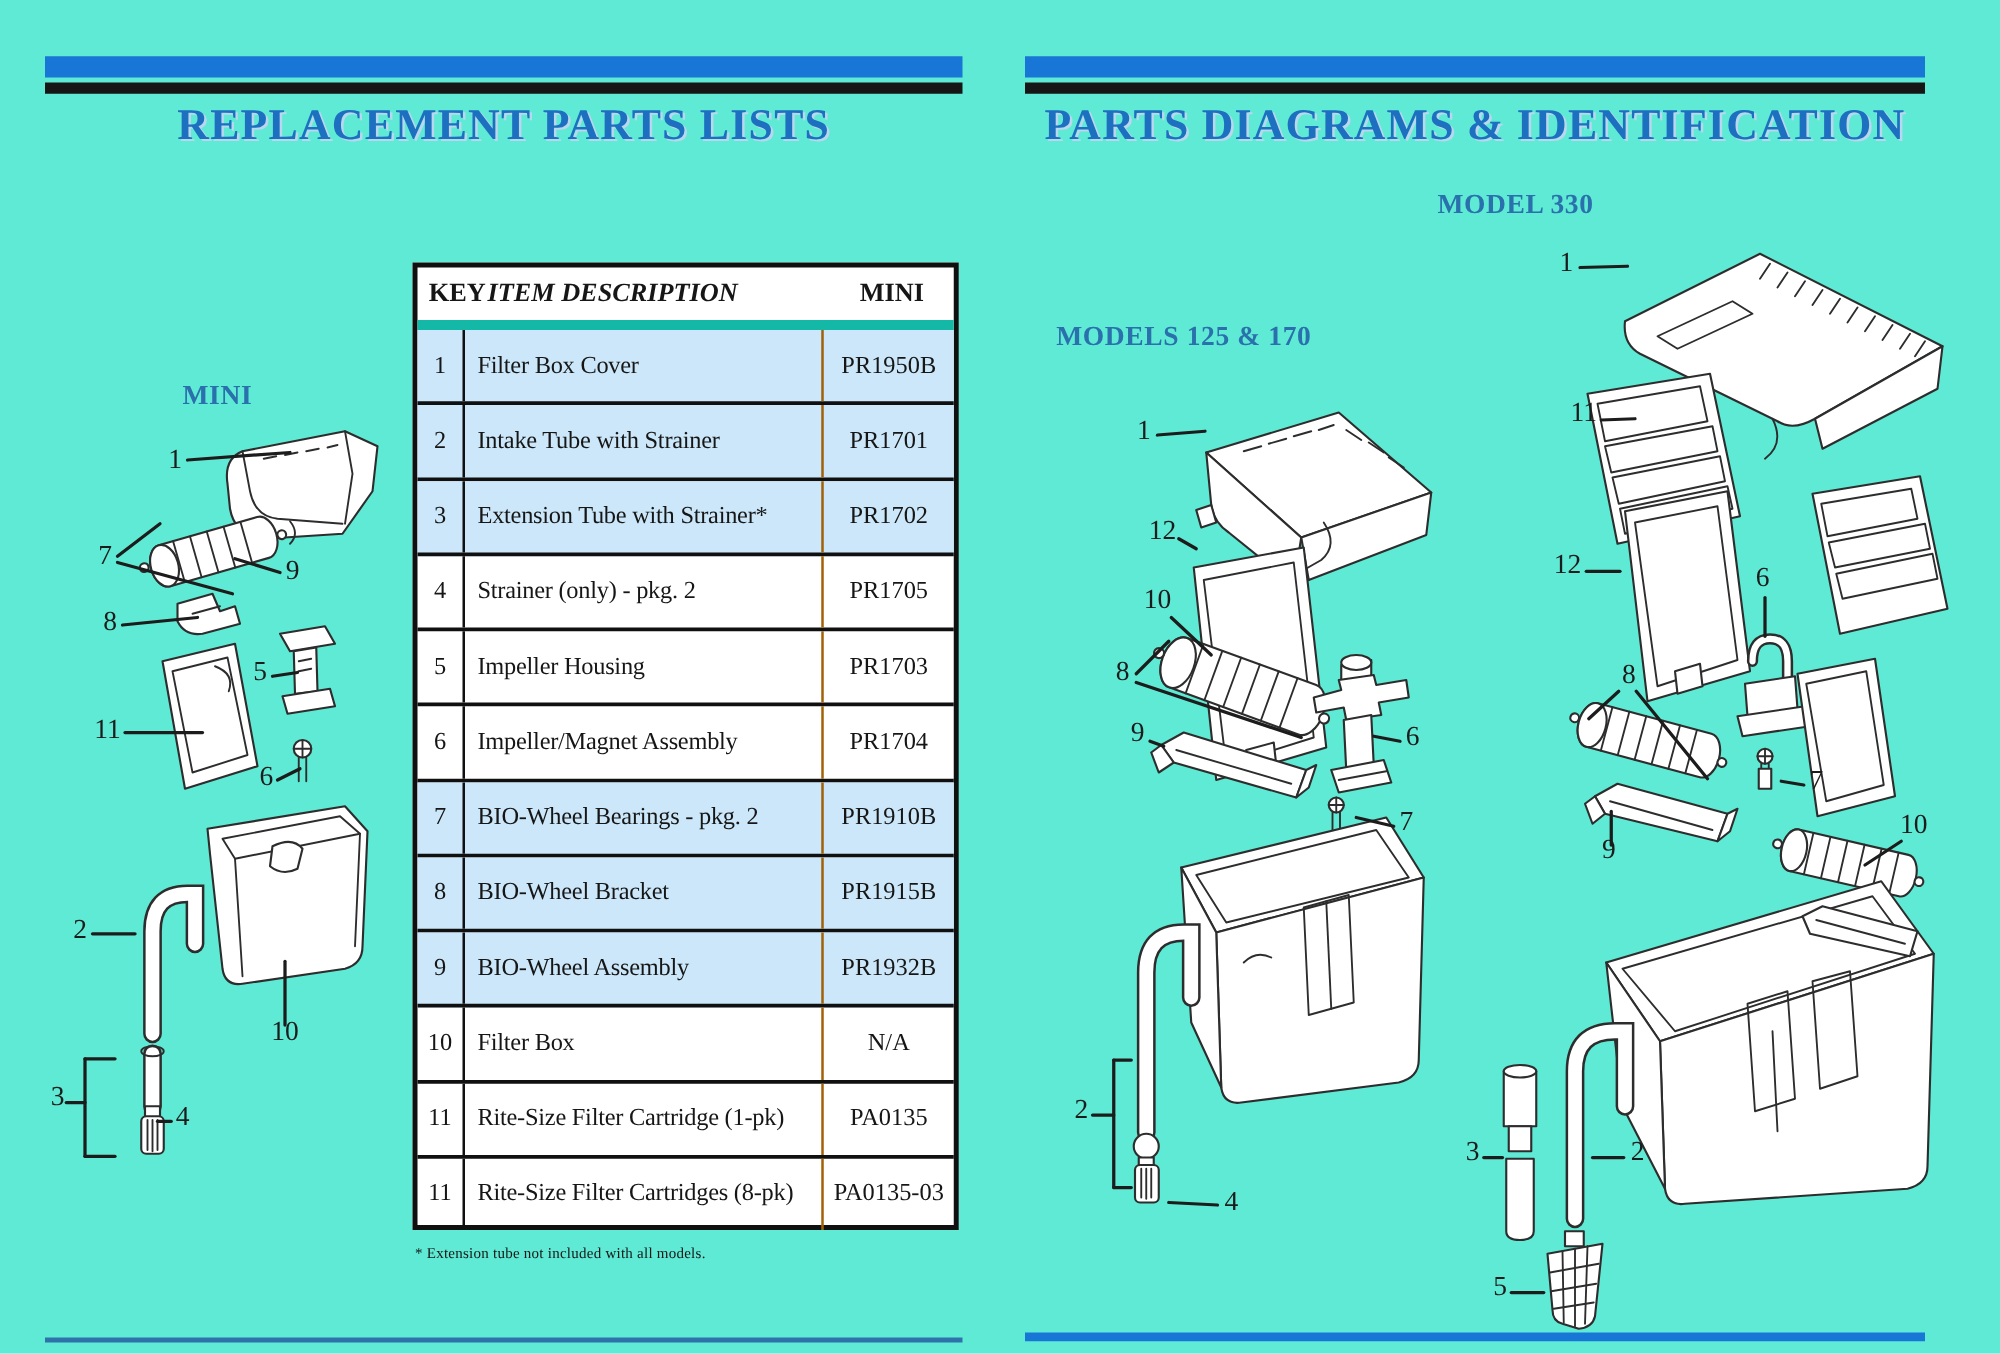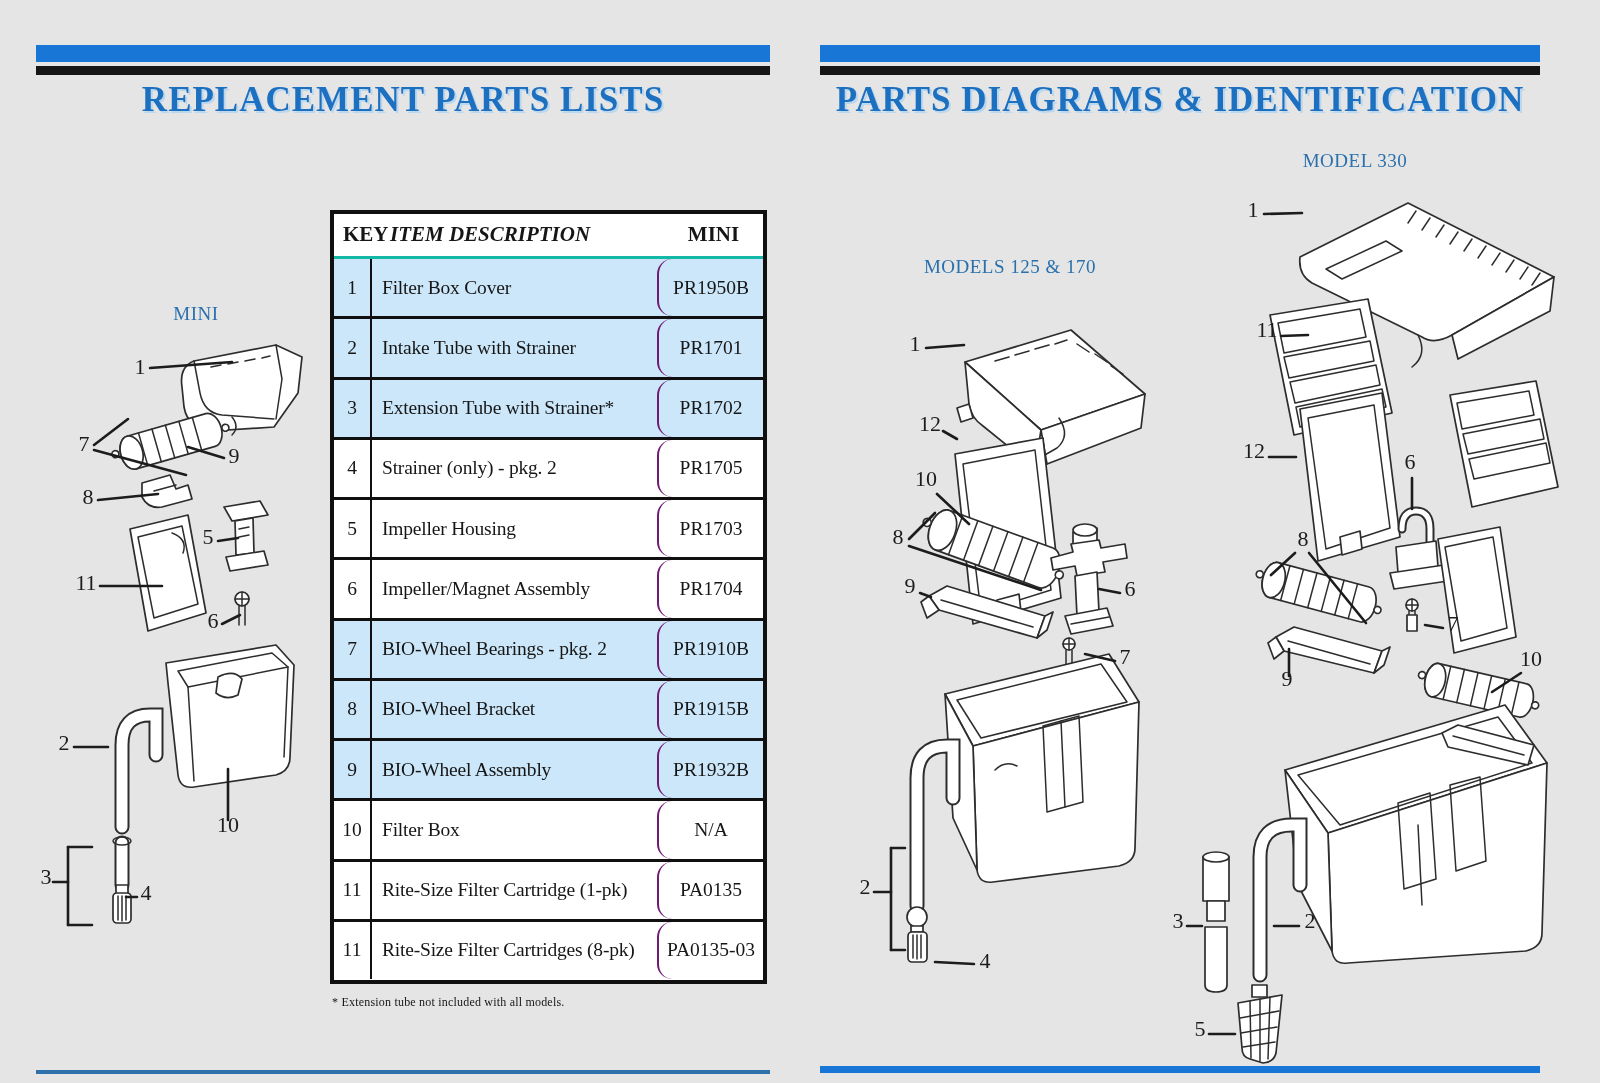--- a/index.html
+++ b/index.html
@@ -1,44 +1,44 @@
 <!DOCTYPE html>
 <html><head>
 <meta charset="utf-8">
 <style>
   html,body{margin:0;padding:0;background:#ffffff;}
-  .canvas{position:relative;width:1600px;height:1083px;background:#e5e5e5;overflow:hidden;
+  .canvas{position:relative;width:1600px;height:1083px;background:#5eead4;overflow:hidden;
           font-family:"Liberation Serif",serif;color:#161616;}
   .bar{position:absolute;}
   .bar-blue{background:#1877d6;height:17px;top:45px;}
   .bar-black{background:#161616;height:9px;top:66px;}
   .page-title{position:absolute;top:80px;margin:0;text-align:center;
     font-weight:bold;font-size:35px;letter-spacing:1px;color:#1d6fc0;
     text-shadow:2px 2px 0 #b9d7ee;font-family:"Liberation Serif",serif;}
-  .section-title{position:absolute;text-align:center;font-weight:normal;font-size:19px;
+  .section-title{position:absolute;text-align:left;font-weight:bold;font-size:22px;
     letter-spacing:.5px;color:#2a70ad;}
   
   .ptable{position:absolute;left:330px;top:210px;width:437px;height:774px;
     border:4px solid #101010;background:#fff;box-sizing:border-box;}
-  .thead{position:relative;height:42px;border-bottom:3px solid #14b8a6;
+  .thead{position:relative;height:42px;border-bottom:8px solid #14b8a6;
     font-weight:bold;font-size:21px;}
   .thead span{position:absolute;top:8px;}
   .th-key{left:9px;}
   .th-desc{left:56px;font-style:italic;}
   .th-mini{left:330px;width:99px;text-align:center;}
   .tbody{display:flex;flex-direction:column;height:720px;}
   .trow{display:flex;flex:1;border-bottom:3px solid #101010;box-sizing:border-box;
     align-items:stretch;font-size:19.5px;}
   .trow:last-child{border-bottom:none;}
   .trow.hl{background:#cbe7f9;}
   .c-key{width:36px;border-right:2px solid #101010;display:flex;align-items:center;
     justify-content:center;}
   .c-desc{flex:1;display:flex;align-items:center;padding-left:10px;letter-spacing:-0.2px;border-radius:26px;}
-  .c-part{width:104px;border-left:2px solid #701a75;display:flex;align-items:center;
-    justify-content:center;border-radius:15px;}
+  .c-part{width:104px;border-left:2px solid #a16207;display:flex;align-items:center;
+    justify-content:center;}
   .footnote{position:absolute;left:332px;top:995px;font-size:12px;letter-spacing:.2px;}
   .bottom-line{position:absolute;}
   .bl-left{left:36px;top:1070px;width:734px;height:4px;background:#2e72ab;}
   .bl-right{left:820px;top:1066px;width:720px;height:7px;background:#1877d6;}
   
   svg{position:absolute;overflow:visible;}
   .part{fill:#ffffff;stroke:#2d2d2d;stroke-width:1.7;stroke-linejoin:round;}
   .ln{fill:none;stroke:#2d2d2d;stroke-width:1.5;stroke-linejoin:round;stroke-linecap:round;}
   .tube-o{fill:none;stroke:#2d2d2d;stroke-width:15;stroke-linecap:round;}
   .tube-i{fill:none;stroke:#ffffff;stroke-width:11;stroke-linecap:round;}

